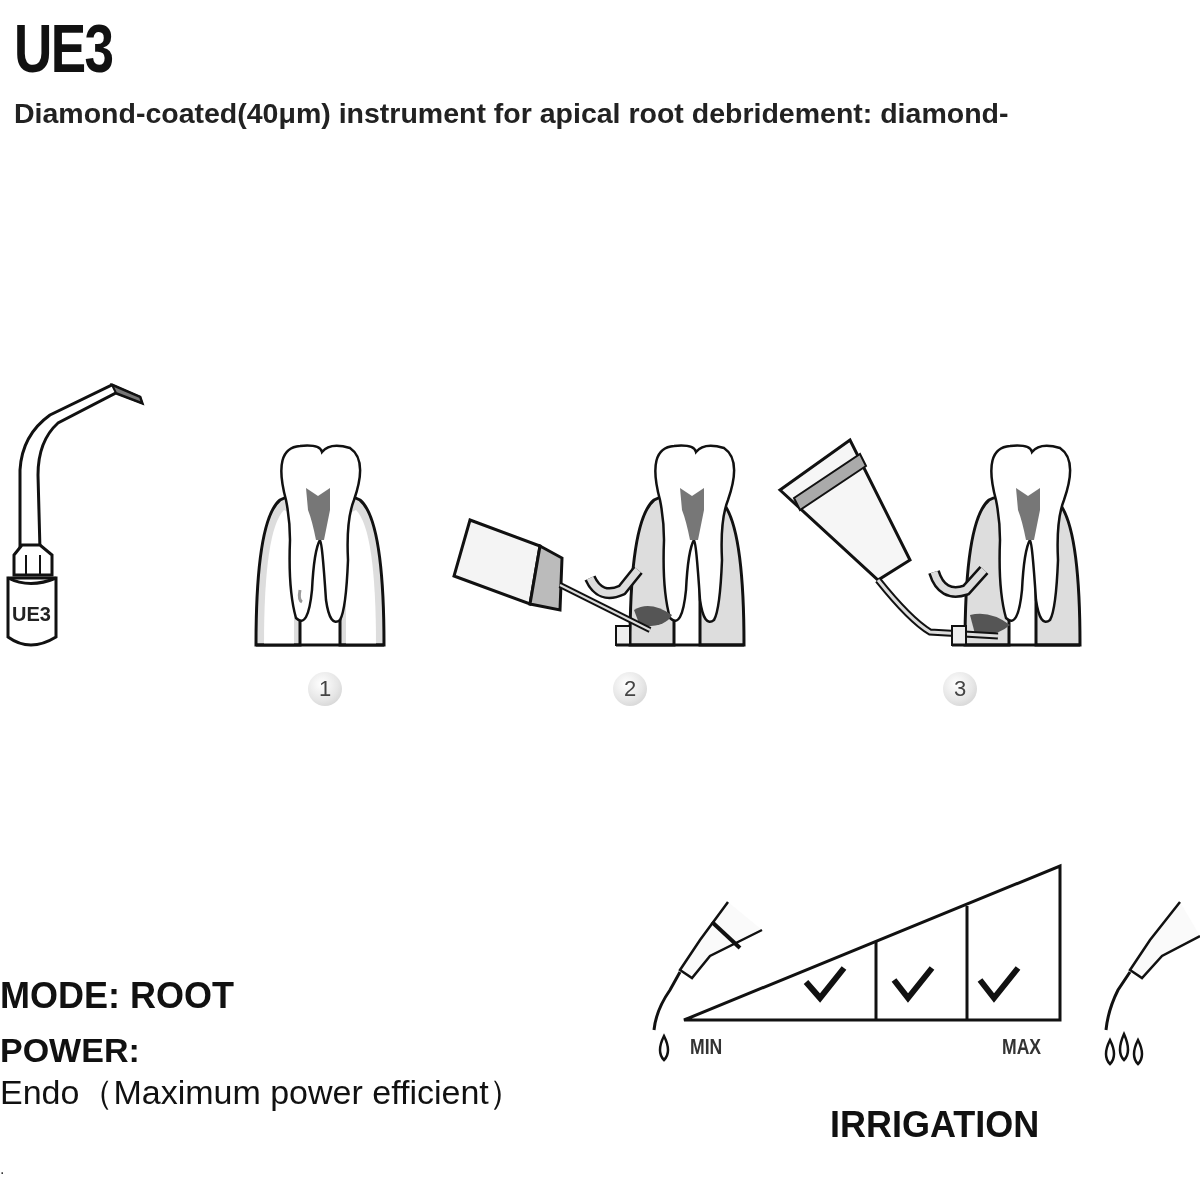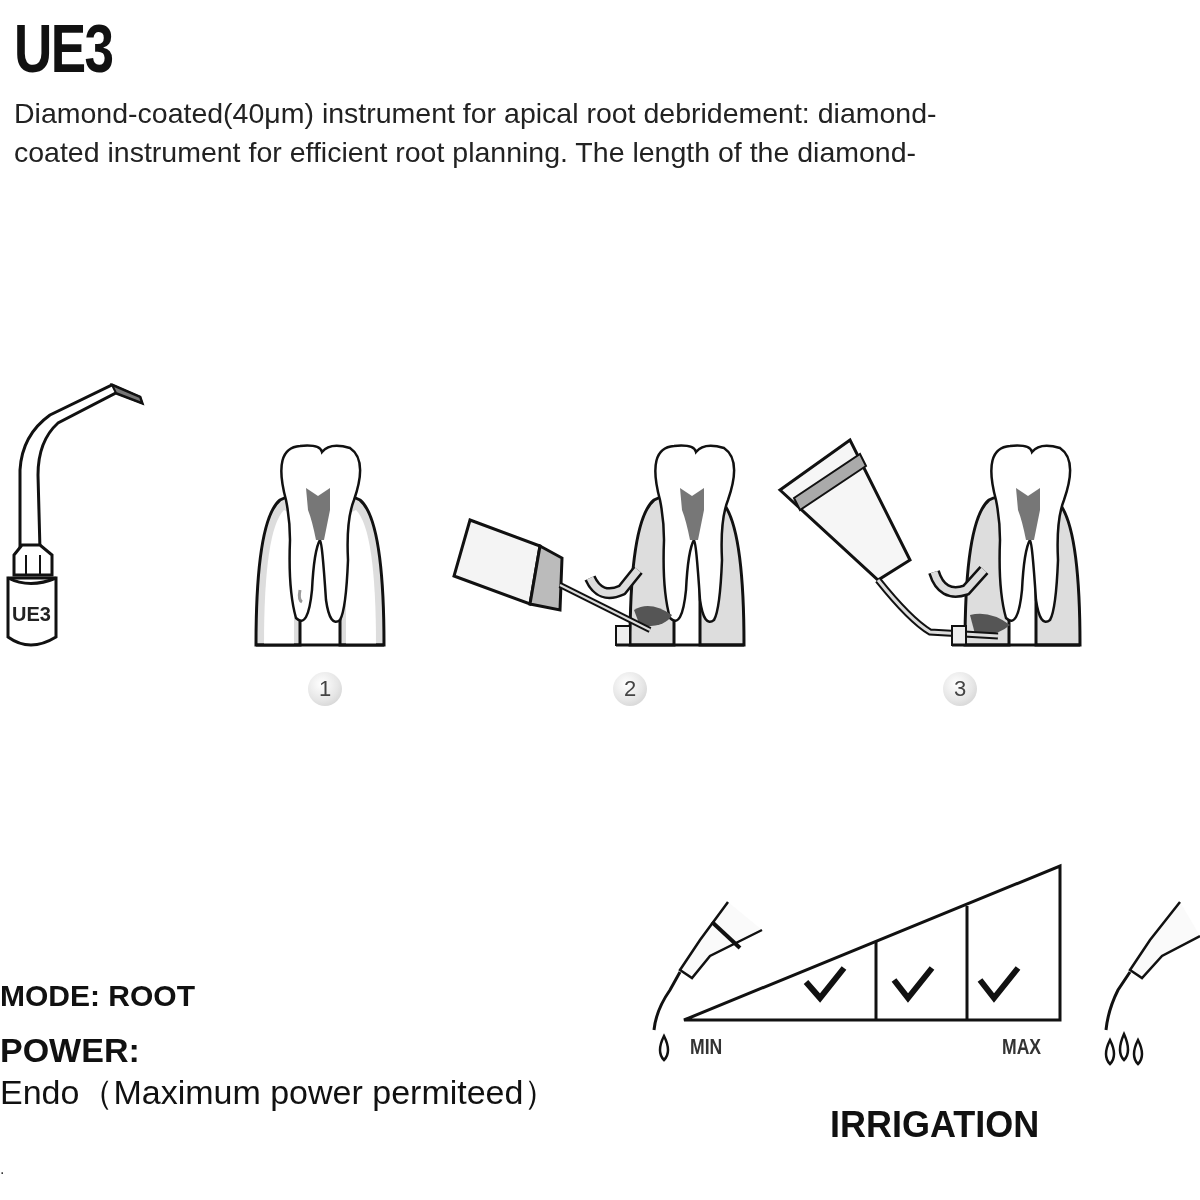--- a/index.html
+++ b/index.html
@@ -1,36 +1,35 @@
 <!DOCTYPE html>
 <html><head>
 <meta charset="utf-8">
 <style>
   html,body{margin:0;padding:0;background:#ffffff;}
   body{width:1200px;height:1200px;position:relative;overflow:hidden;font-family:"Liberation Sans",sans-serif;color:#1a1a1a;}
   .title{position:absolute;left:14px;top:8px;font-family:"Liberation Sans",sans-serif;font-weight:bold;font-size:68px;letter-spacing:-2px;transform:scaleX(0.78);transform-origin:left top;color:#111;line-height:80px;}
-  .desc{position:absolute;left:14px;top:94px;width:1100px;font-size:28.5px;line-height:39px;color:#222;}
+  .desc{position:absolute;left:14px;top:94px;width:1100px;font-size:28.5px;line-height:39px;color:#222;font-weight:bold;}
   .illus{position:absolute;}
   .step-badge{position:absolute;width:34px;height:34px;border-radius:50%;background:radial-gradient(circle at 40% 35%,#ffffff 0%,#e6e6e6 55%,#c9c9c9 100%);text-align:center;line-height:34px;font-size:22px;color:#444;}
-  .mode{position:absolute;left:0;top:976px;font-size:30px;font-weight:bold;color:#111;line-height:40px;}
+  .mode{position:absolute;left:0;top:976px;font-size:36px;font-weight:bold;color:#111;line-height:40px;}
   .power{position:absolute;left:0;top:1030px;font-size:34px;font-weight:bold;color:#111;line-height:40px;text-align:center;}
   .power-value{position:absolute;left:0;top:1072px;font-size:34px;color:#111;line-height:40px;white-space:pre;}
   .irr-label{position:absolute;left:830px;top:1080px;font-size:36px;font-weight:bold;color:#111;margin-top:24px;}
   .scale-min{position:absolute;left:690px;top:1034px;font-size:22px;font-weight:bold;color:#333;transform:scaleX(0.8);transform-origin:left top;}
   .scale-max{position:absolute;left:1002px;top:1034px;font-size:22px;font-weight:bold;color:#333;transform:scaleX(0.8);transform-origin:left top;}
   .dot{position:absolute;left:0;top:1160px;font-size:16px;color:#333;}
 </style>
 </head>
 <body>
 
 <div class="title">UE3</div>
 
 <div class="desc">
   <div>Diamond-coated(40μm) instrument for apical root debridement: diamond-</div>
-  <div>coated instrument for efficient root planning. The length of the diamond-</div>
 </div>
 
 <svg class="illus" style="left:0;top:375px" width="160" height="290" viewBox="0 0 160 290">
   <path d="M20 175 L20 95 Q22 60 50 40 L112 10 L140 22 L142 28 L116 18 L58 48 Q38 66 38 100 L40 175 Z" fill="#fff" stroke="#111" stroke-width="3"></path>
   <path d="M112 10 L140 22 L142 28 L116 18 Z" fill="#777" stroke="#111" stroke-width="2"></path>
   <path d="M14 180 L22 170 L40 170 L52 180 L52 200 L14 200 Z" fill="#fff" stroke="#111" stroke-width="3"></path>
   <line x1="26" y1="180" x2="26" y2="200" stroke="#111" stroke-width="2"></line>
   <line x1="40" y1="180" x2="40" y2="200" stroke="#111" stroke-width="2"></line>
   <path d="M8 203 L8 262 Q30 278 56 262 L56 203 Z" fill="#fff" stroke="#111" stroke-width="3"></path>
   <path d="M8 203 Q30 214 56 203" fill="none" stroke="#111" stroke-width="3"></path>
@@ -78,21 +77,21 @@
   <path d="M24 78 L90 34 L96 46 L30 90 Z" fill="#aaa" stroke="#111" stroke-width="2"></path>
   <path d="M108 160 Q140 200 160 212 L228 216" fill="none" stroke="#111" stroke-width="7"></path>
   <path d="M108 160 Q140 200 160 212 L228 216" fill="none" stroke="#ddd" stroke-width="3"></path>
   <rect x="182" y="206" width="14" height="19" fill="#eee" stroke="#111" stroke-width="2"></rect>
   <line x1="182" y1="225" x2="310" y2="225" stroke="#111" stroke-width="3"></line>
 </svg>
 <div class="step-badge" style="left:943px;top:672px">3</div>
 
 <div class="mode">MODE: ROOT</div>
 <div class="power">POWER:</div>
-<div class="power-value">Endo（Maximum power permiteed）</div>
+<div class="power-value">Endo（Maximum power efficient）</div>
 
 <svg class="illus" style="left:640px;top:860px" width="560" height="220" viewBox="0 0 560 220">
 
   <g>
     <path d="M88 42 L60 80 L40 110 L52 118 L70 96 L122 70" fill="#fafafa" stroke="#111" stroke-width="2.5"></path>
     <path d="M72 62 L100 88" stroke="#111" stroke-width="4"></path>
     <path d="M40 112 L30 130 Q16 150 14 170" fill="none" stroke="#111" stroke-width="3"></path>
     <path d="M24 176 Q16 192 24 200 Q32 192 24 176 Z" fill="#fff" stroke="#111" stroke-width="2.5"></path>
   </g>
 

